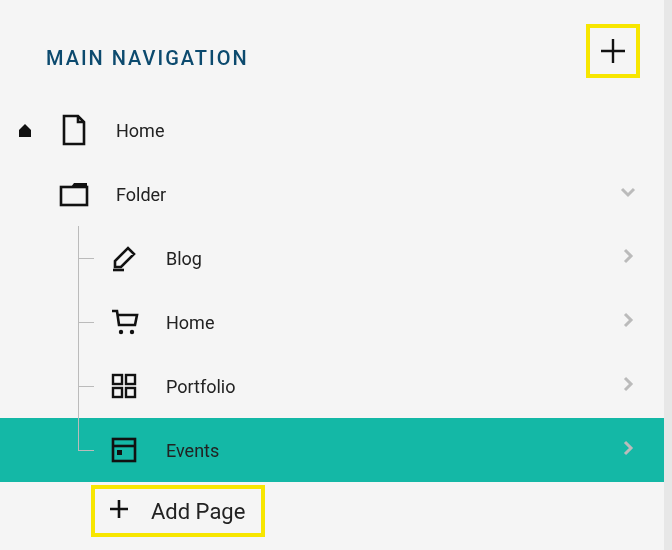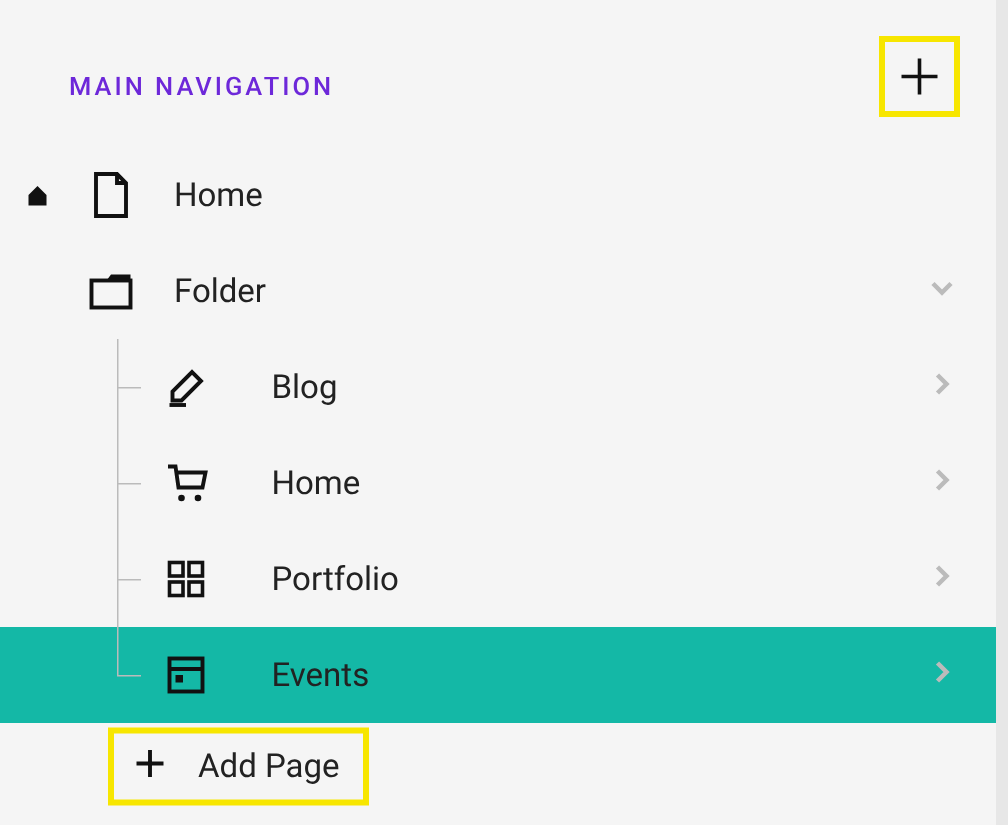--- a/index.html
+++ b/index.html
@@ -25,23 +25,23 @@
     height: 100%;
     background: #e7e7e7;
   }
   .header {
     display: flex;
     align-items: center;
     justify-content: space-between;
     padding: 24px 24px 10px 46px;
   }
   .header-title {
-    font-size: 17px;
+    font-size: 20px;
     letter-spacing: 2px;
-    color: #6d28d9;
+    color: #0c4a6e;
     font-weight: 500;
     margin-top: 14px;
   }
   .add-btn {
     width: 54px;
     height: 54px;
     border: 4px solid #f7e600;
     display: flex;
     align-items: center;
     justify-content: center;
@@ -65,30 +65,30 @@
     margin-left: 16px;
   }
 
   .icon-slot {
     width: 32px;
     display: flex;
     justify-content: center;
     align-items: center;
   }
   .row .label {
-    font-size: 22px;
+    font-size: 18px;
     color: #222;
     margin-left: 26px;
     font-weight: 400;
   }
 
   .top-level { padding-left: 0; }
   .top-level .icon-slot { margin-left: 24px; }
 
-  .child-row { padding-left: 0; gap: 15px; }
+  .child-row { padding-left: 0; }
   .child-row .icon-slot { margin-left: 108px; }
 
   .expand-slot {
     position: absolute;
     right: 26px;
     top: 50%;
     transform: translateY(-50%);
     color: #bbb;
   }
 
@@ -123,21 +123,21 @@
   }
 
   .selected { background: #14b8a6; }
 
   .add-page-row {
     height: 58px;
     display: flex;
     align-items: center;
   }
   .add-page-box {
-    margin-left: 72px;
+    margin-left: 91px;
     border: 4px solid #f7e600;
     height: 52px;
     display: flex;
     align-items: center;
     padding: 0 16px 0 12px;
     cursor: pointer;
   }
   .add-page-box .label {
     font-size: 22px;
     color: #222;

